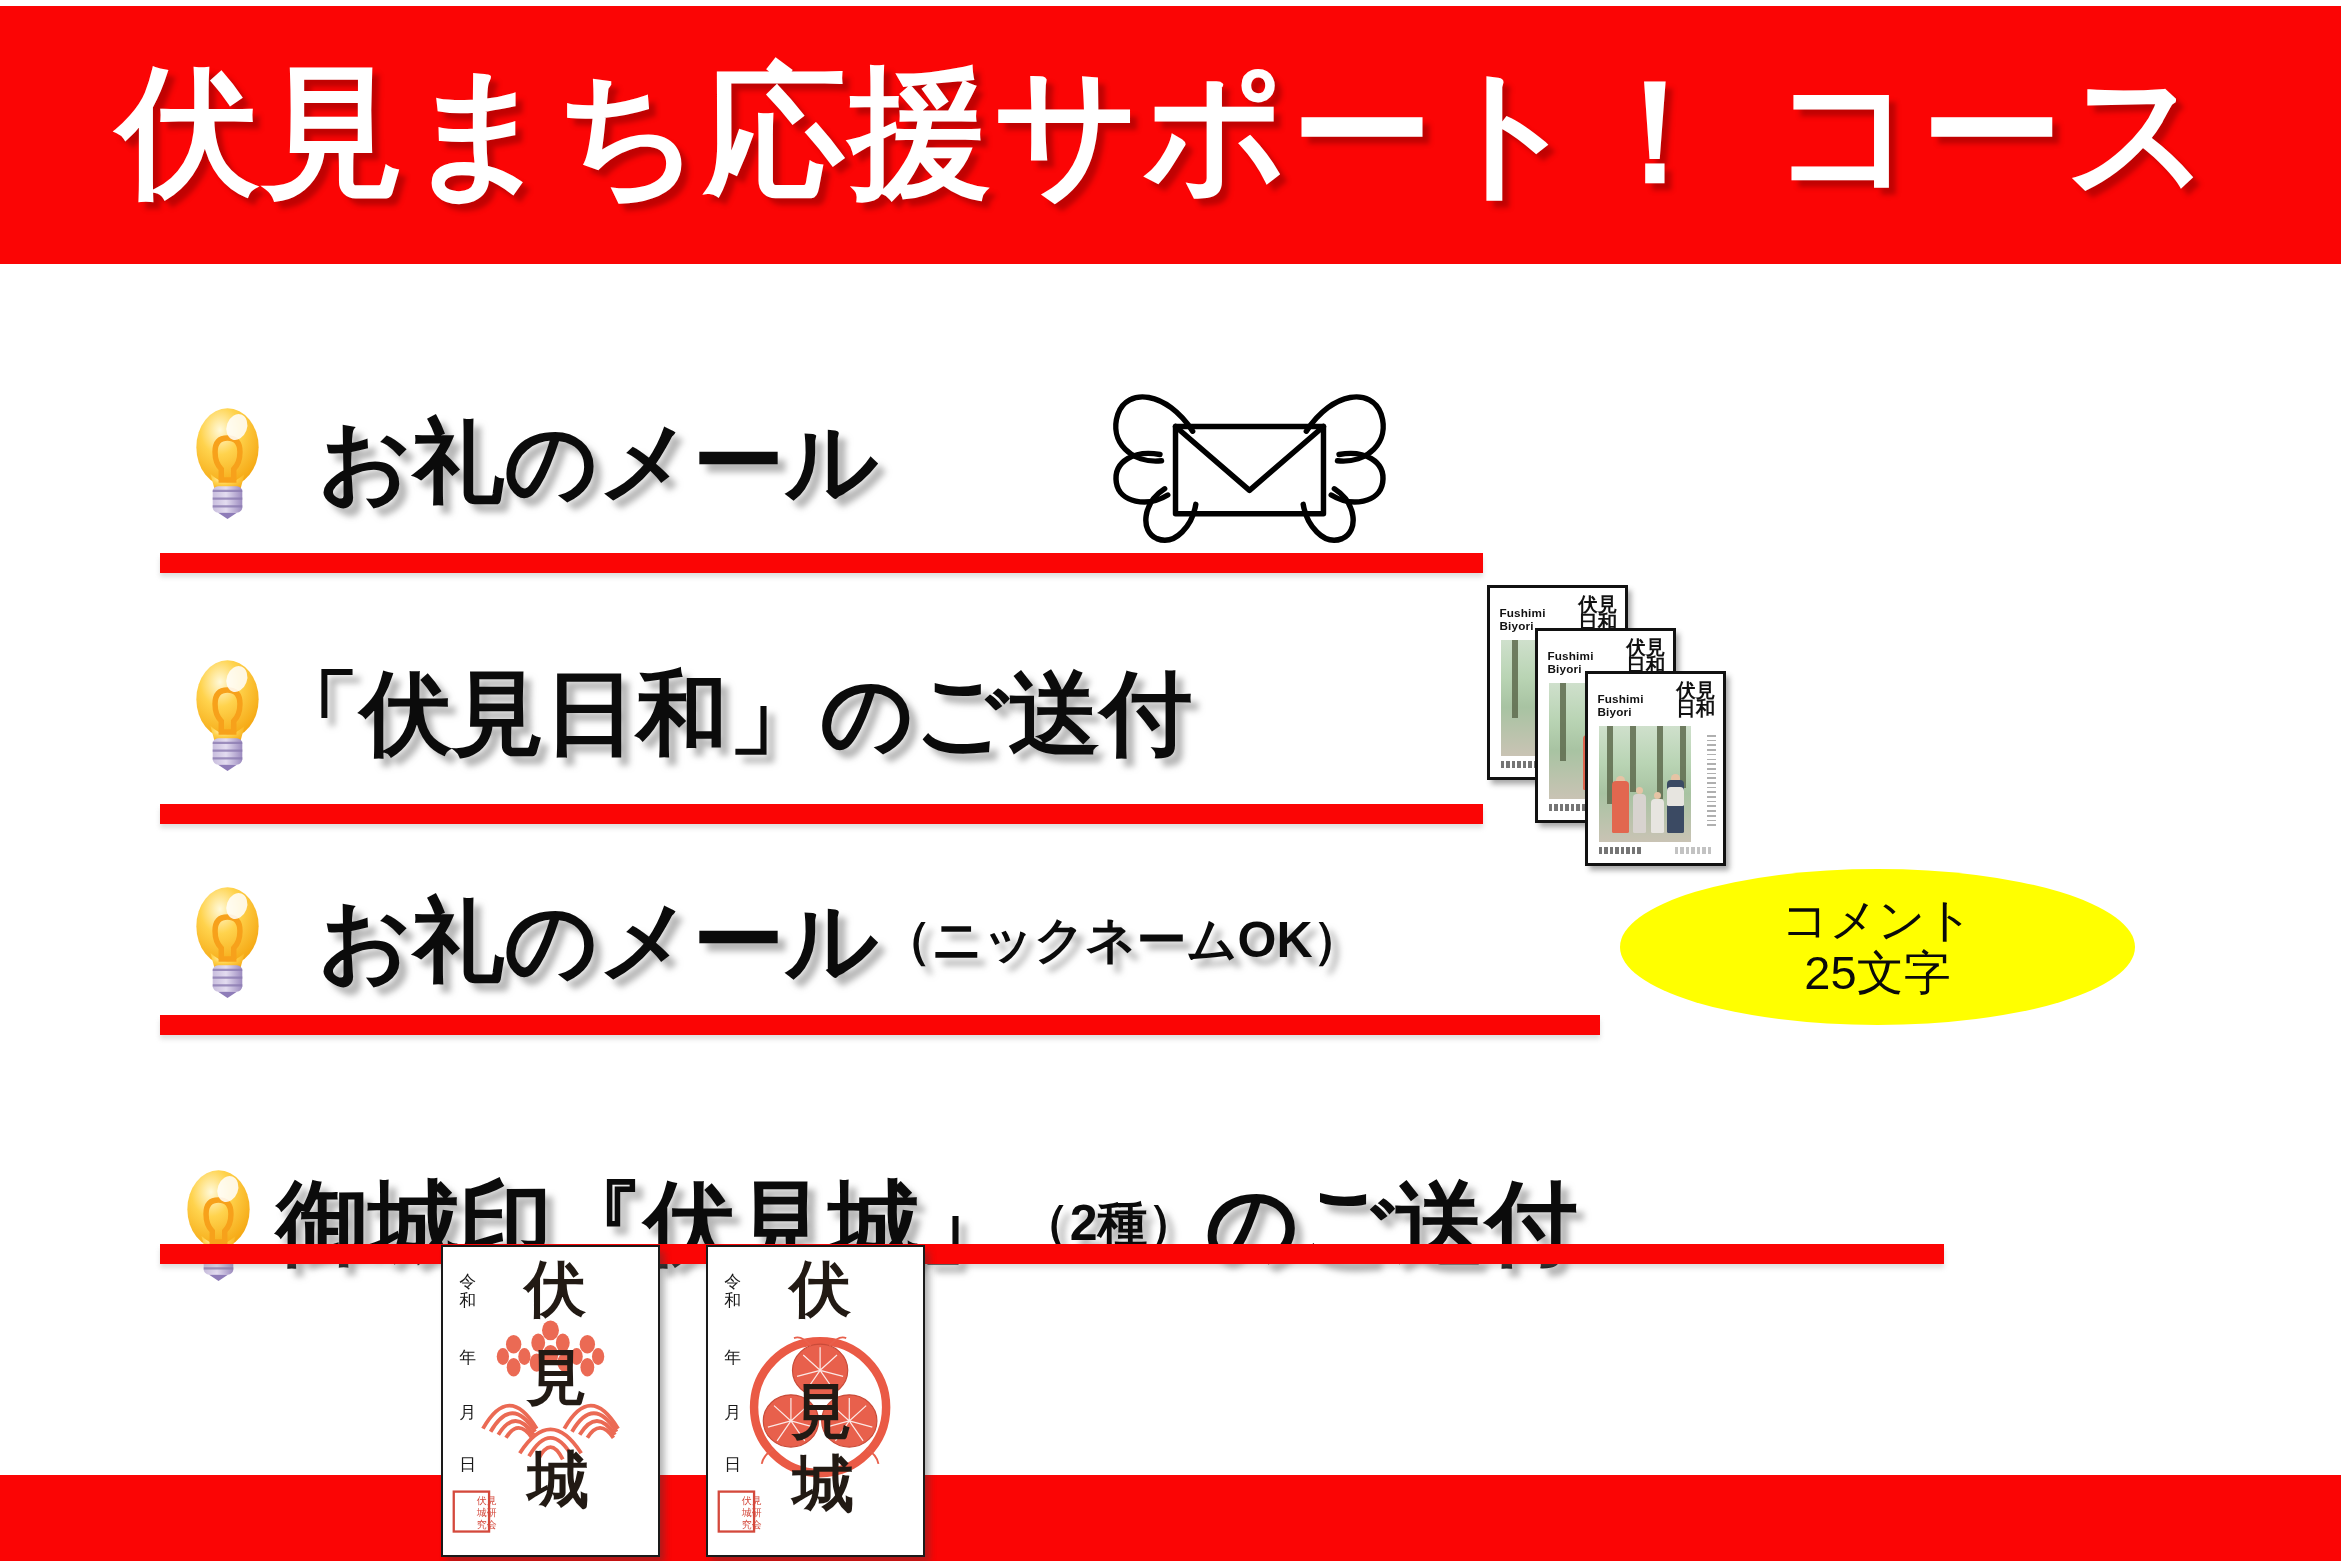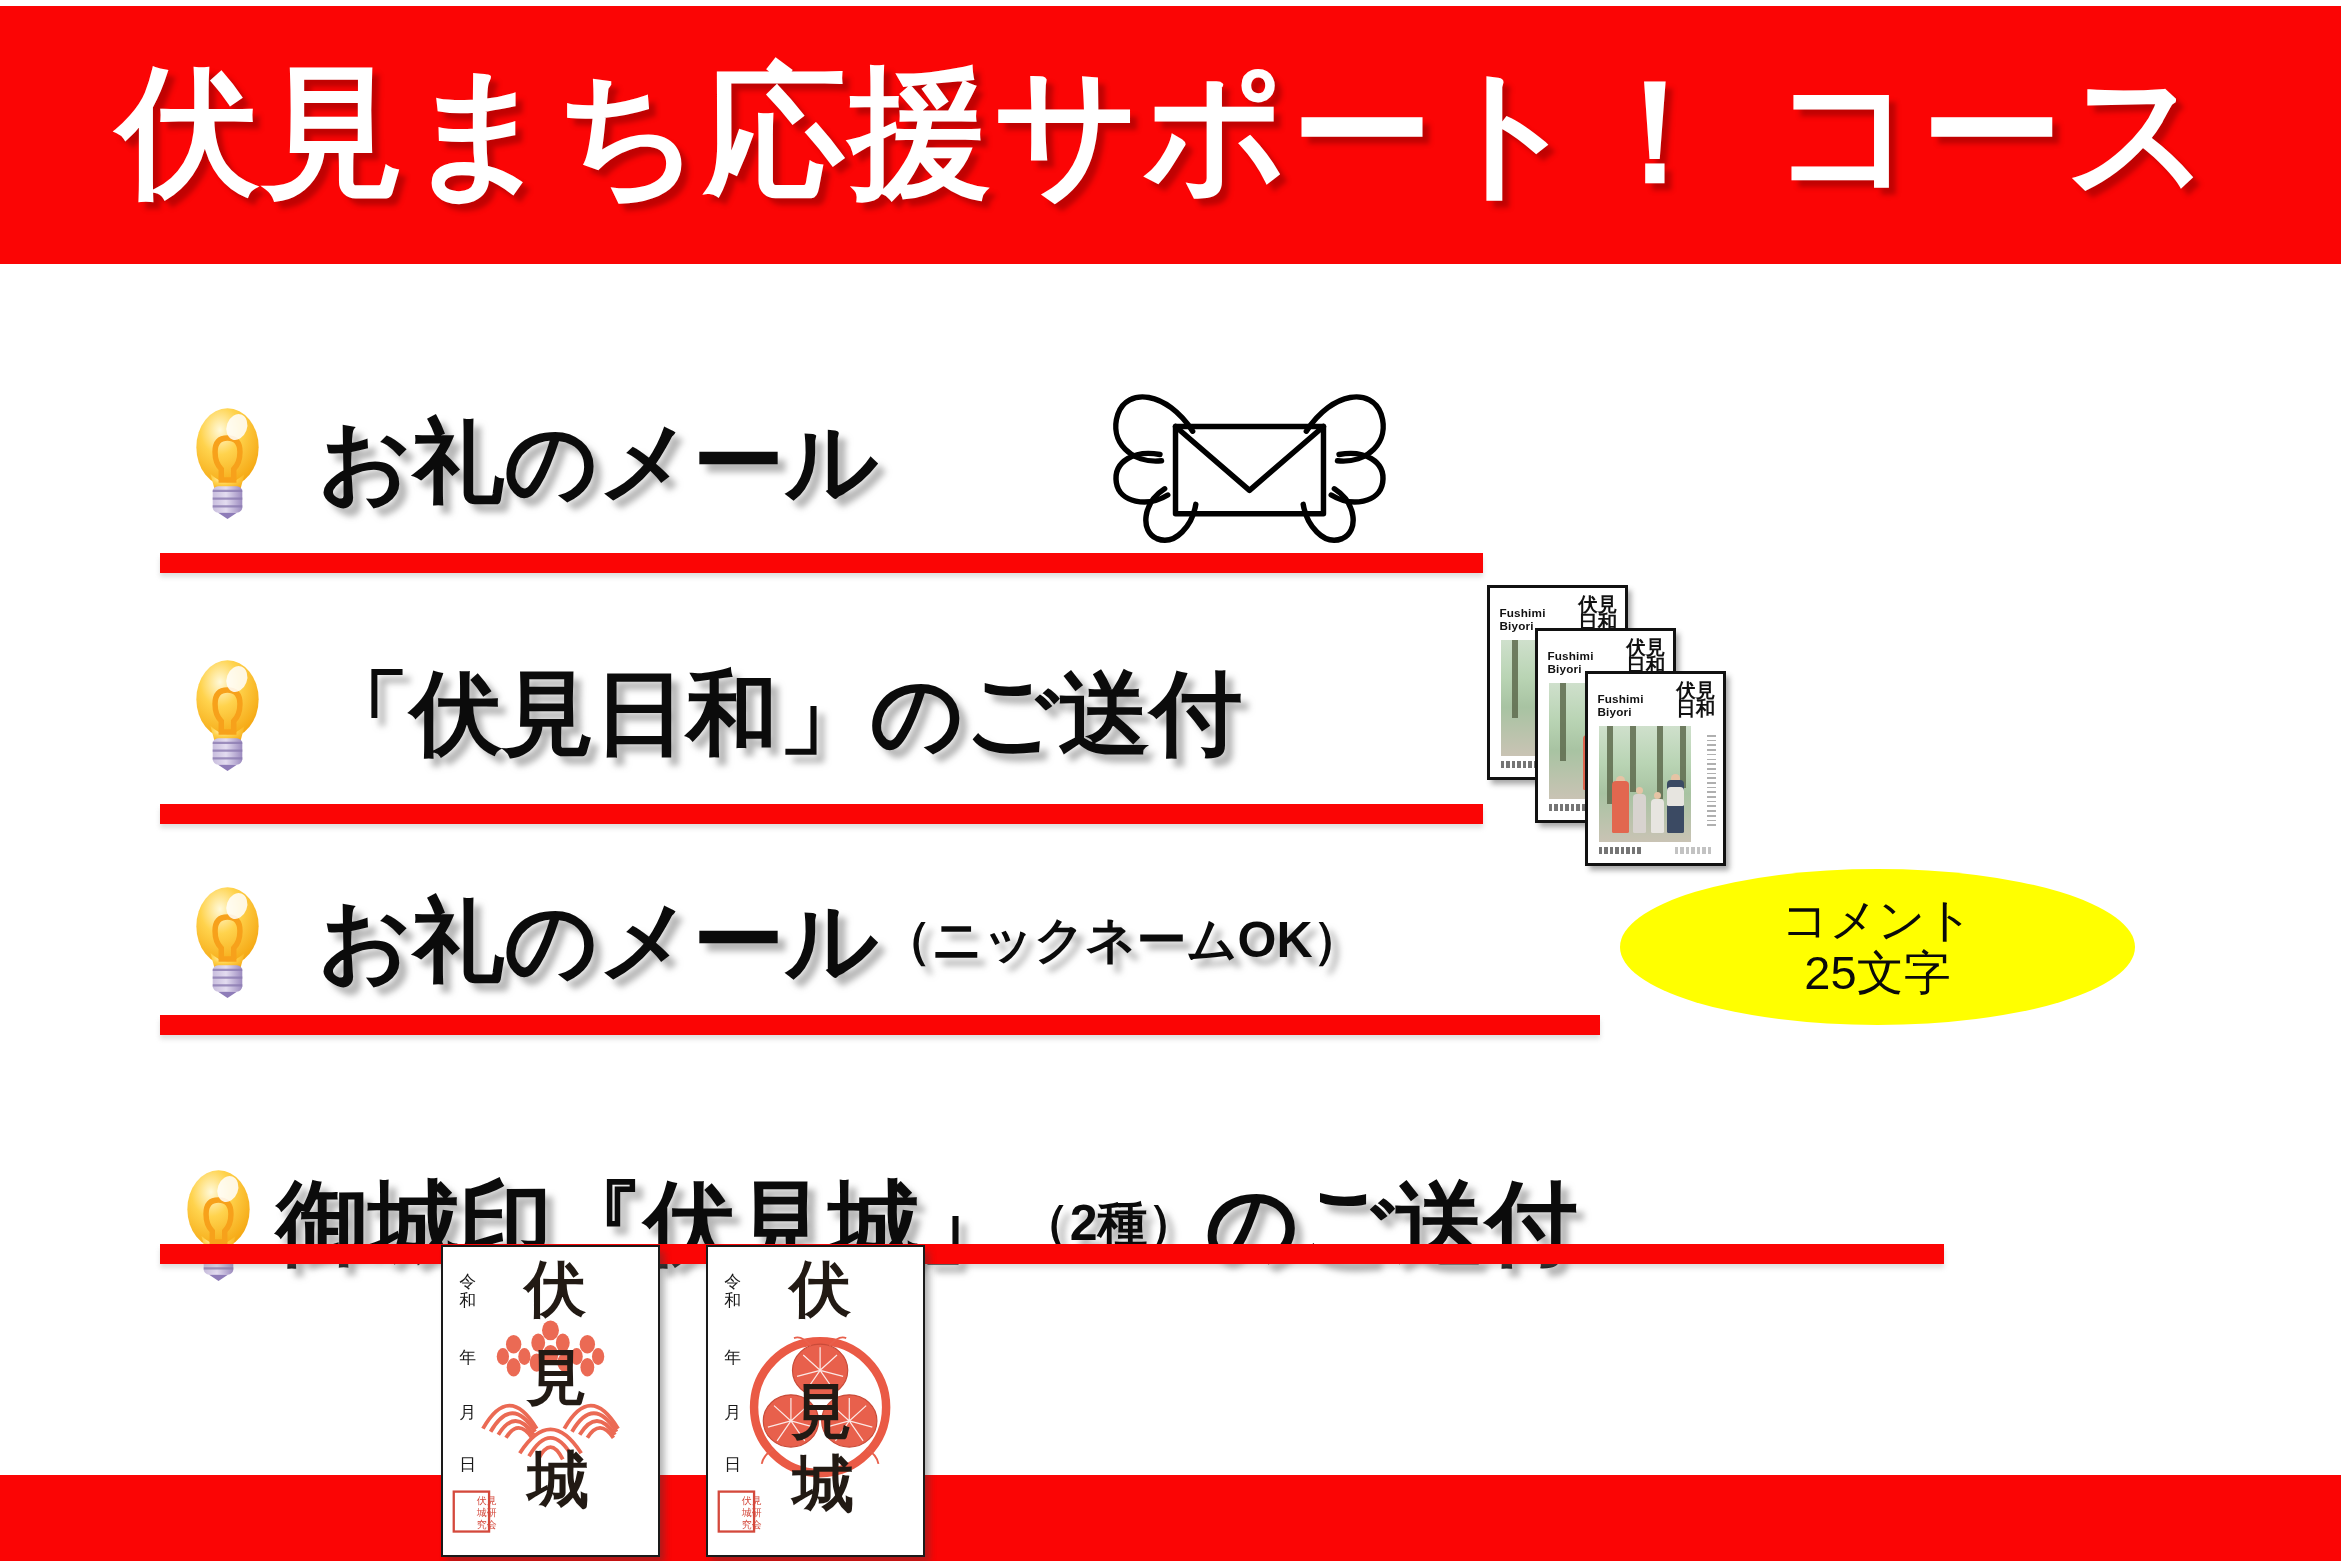--- a/index.html
+++ b/index.html
@@ -236,21 +236,21 @@
       <svg viewBox="0 0 104 150">
         <ellipse cx="52" cy="58" rx="40" ry="50" fill="url(#bulbg)"></ellipse>
         <path d="M30 92 q22 22 44 0 l-6 22 h-32 z" fill="url(#bulbg)"></path>
         <path d="M52 46 q-16 0 -16 18 q0 14 8 22 v14 h16 v-14 q8 -8 8 -22 q0 -18 -16 -18 z" fill="none" stroke="#f7a11b" stroke-width="7"></path>
         <ellipse cx="64" cy="32" rx="13" ry="17" fill="#ffffff" opacity="0.85" transform="rotate(20 64 32)"></ellipse>
         <rect x="33" y="108" width="38" height="34" rx="7" fill="url(#baseg)"></rect>
         <path d="M33 114 h38 M33 124 h38 M33 134 h38" stroke="#8b7ab0" stroke-width="3" fill="none" opacity=".8"></path>
         <path d="M40 142 l12 8 l12 -8 z" fill="#8e7cb8"></path>
       </svg>
     </div>
-    <div class="row-text t-main" style="margin-left:50px;">「伏見日和」のご送付</div>
+    <div class="row-text t-main" style="">「伏見日和」のご送付</div>
   </div>
 
   <div class="brochures">
     <div class="broch broch-1">
       <div class="broch-head">
         <div class="broch-en"><span>Fushimi</span><br><span>Biyori</span></div>
         <div class="broch-jp"><span>伏見</span><br><span>日和</span></div>
       </div>
       <div class="broch-photo">
         <div class="tree" style="left:11px; top:0; height:78px;"></div>

